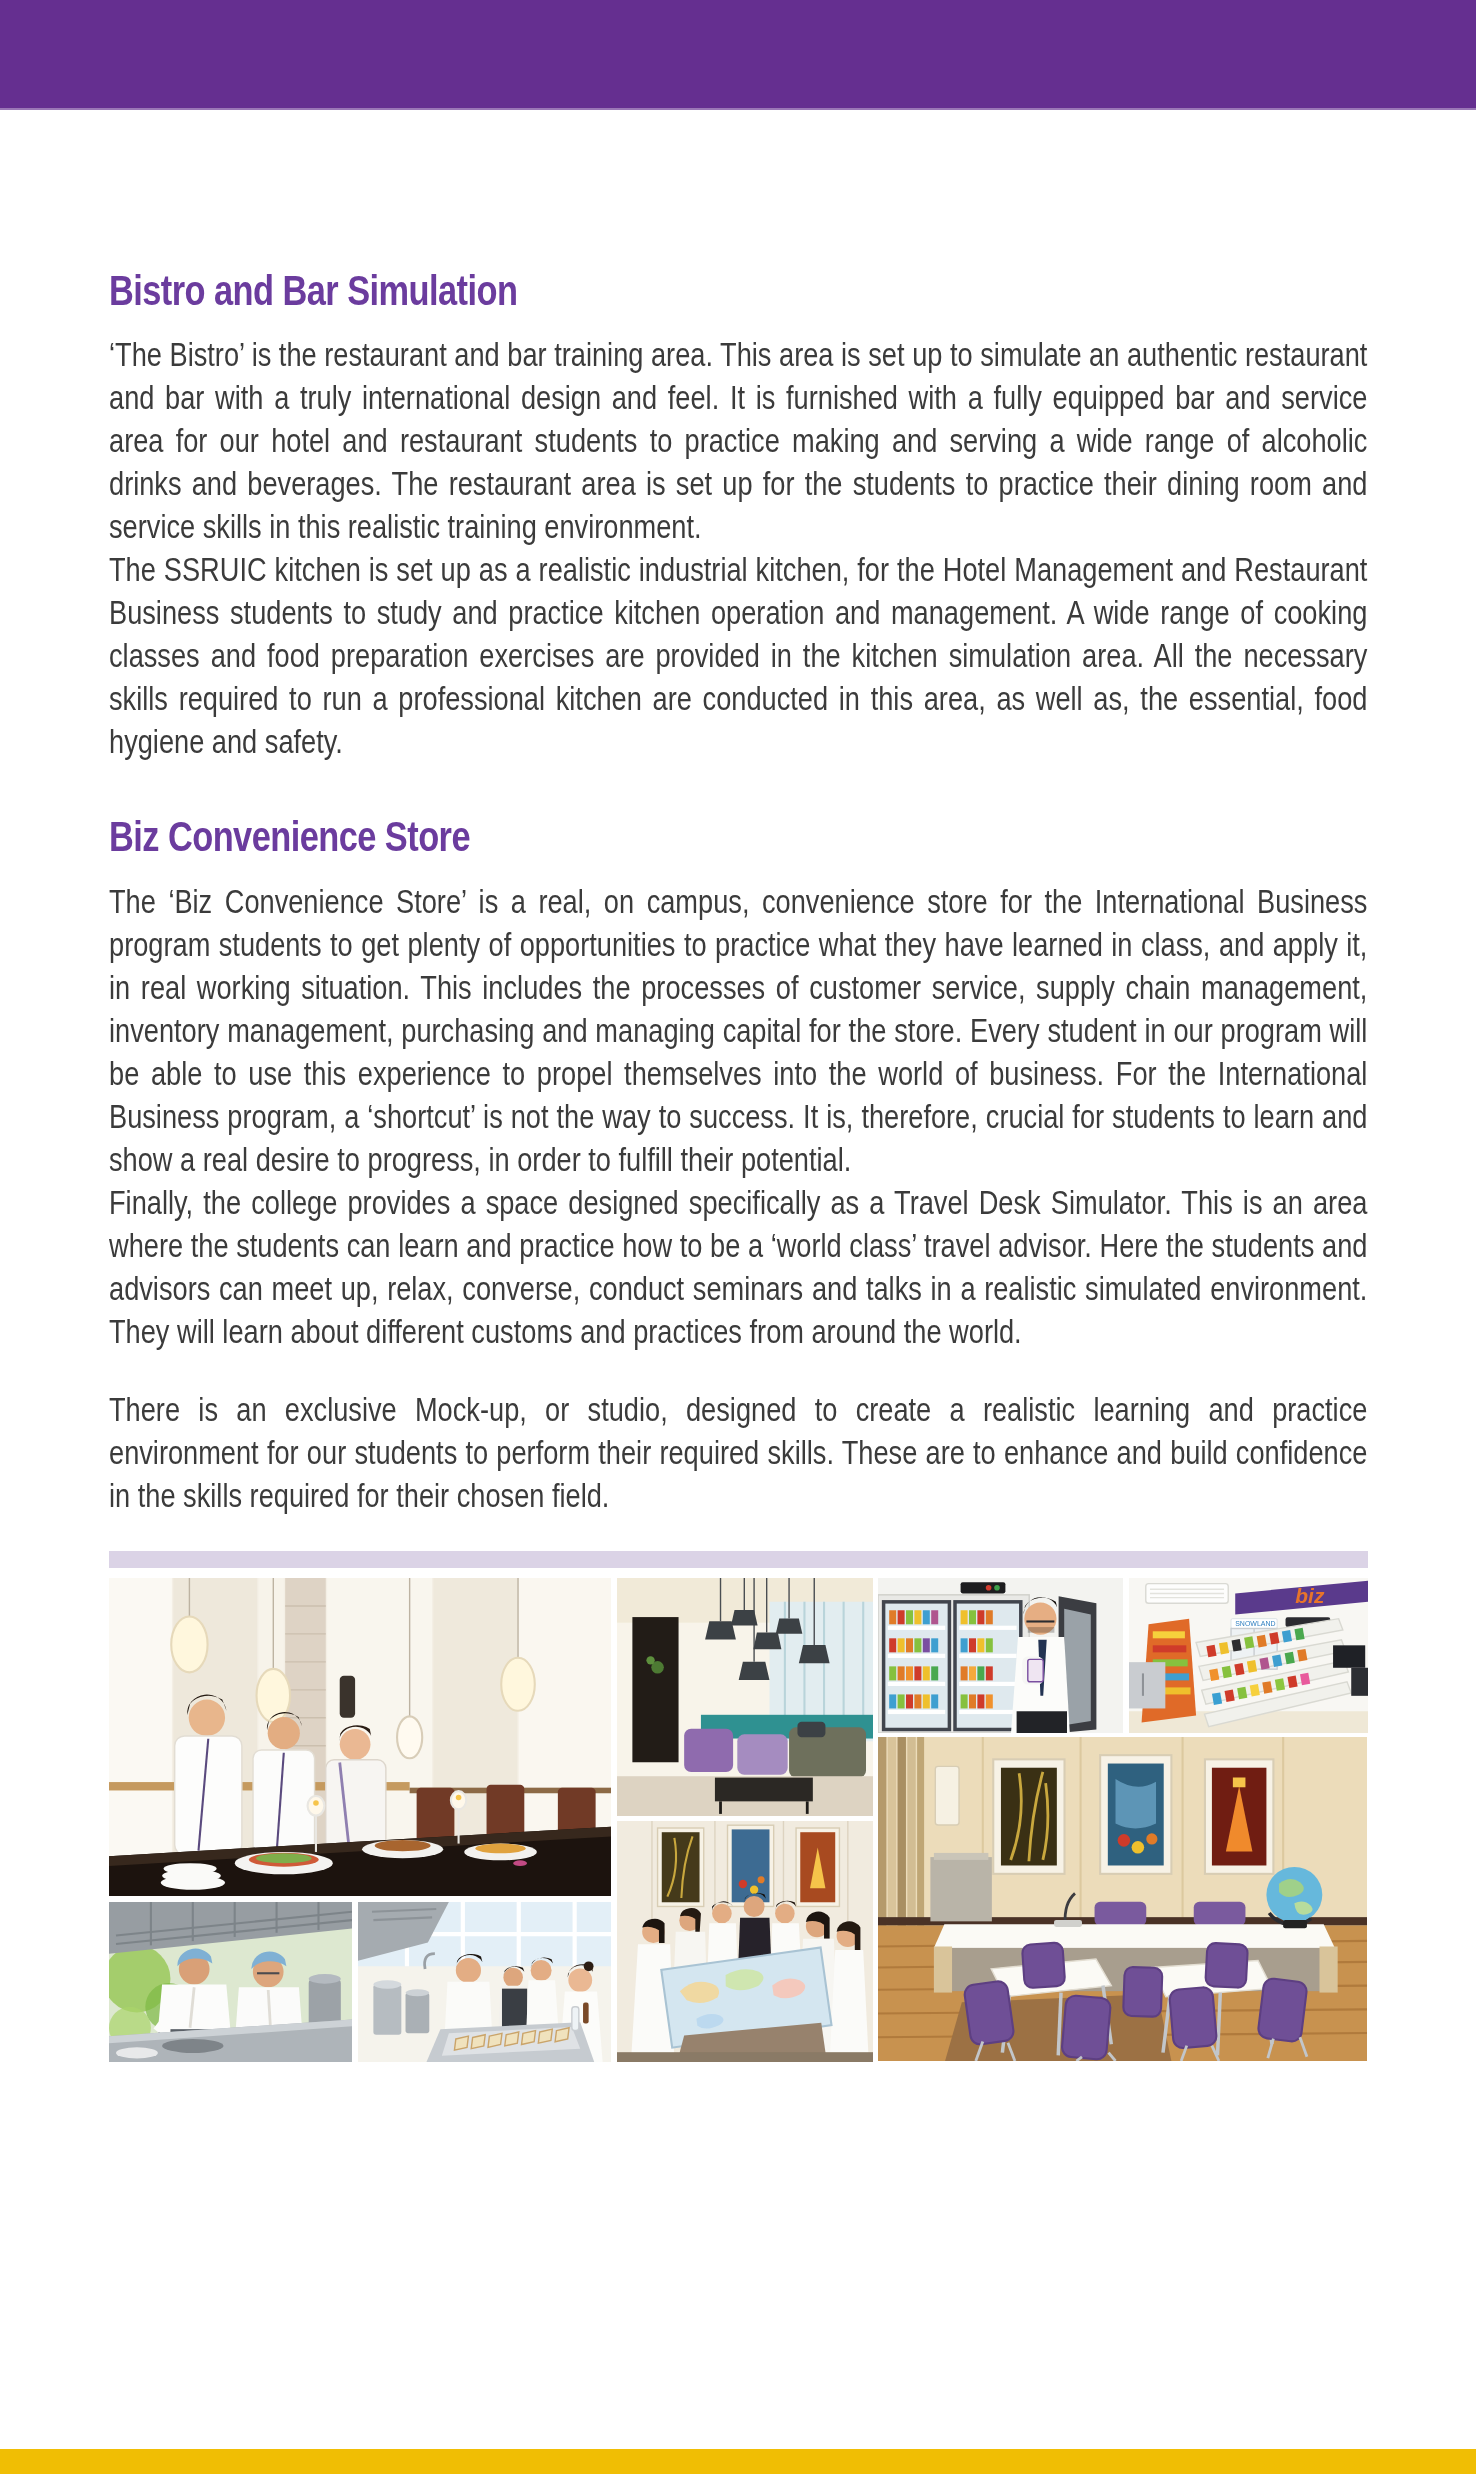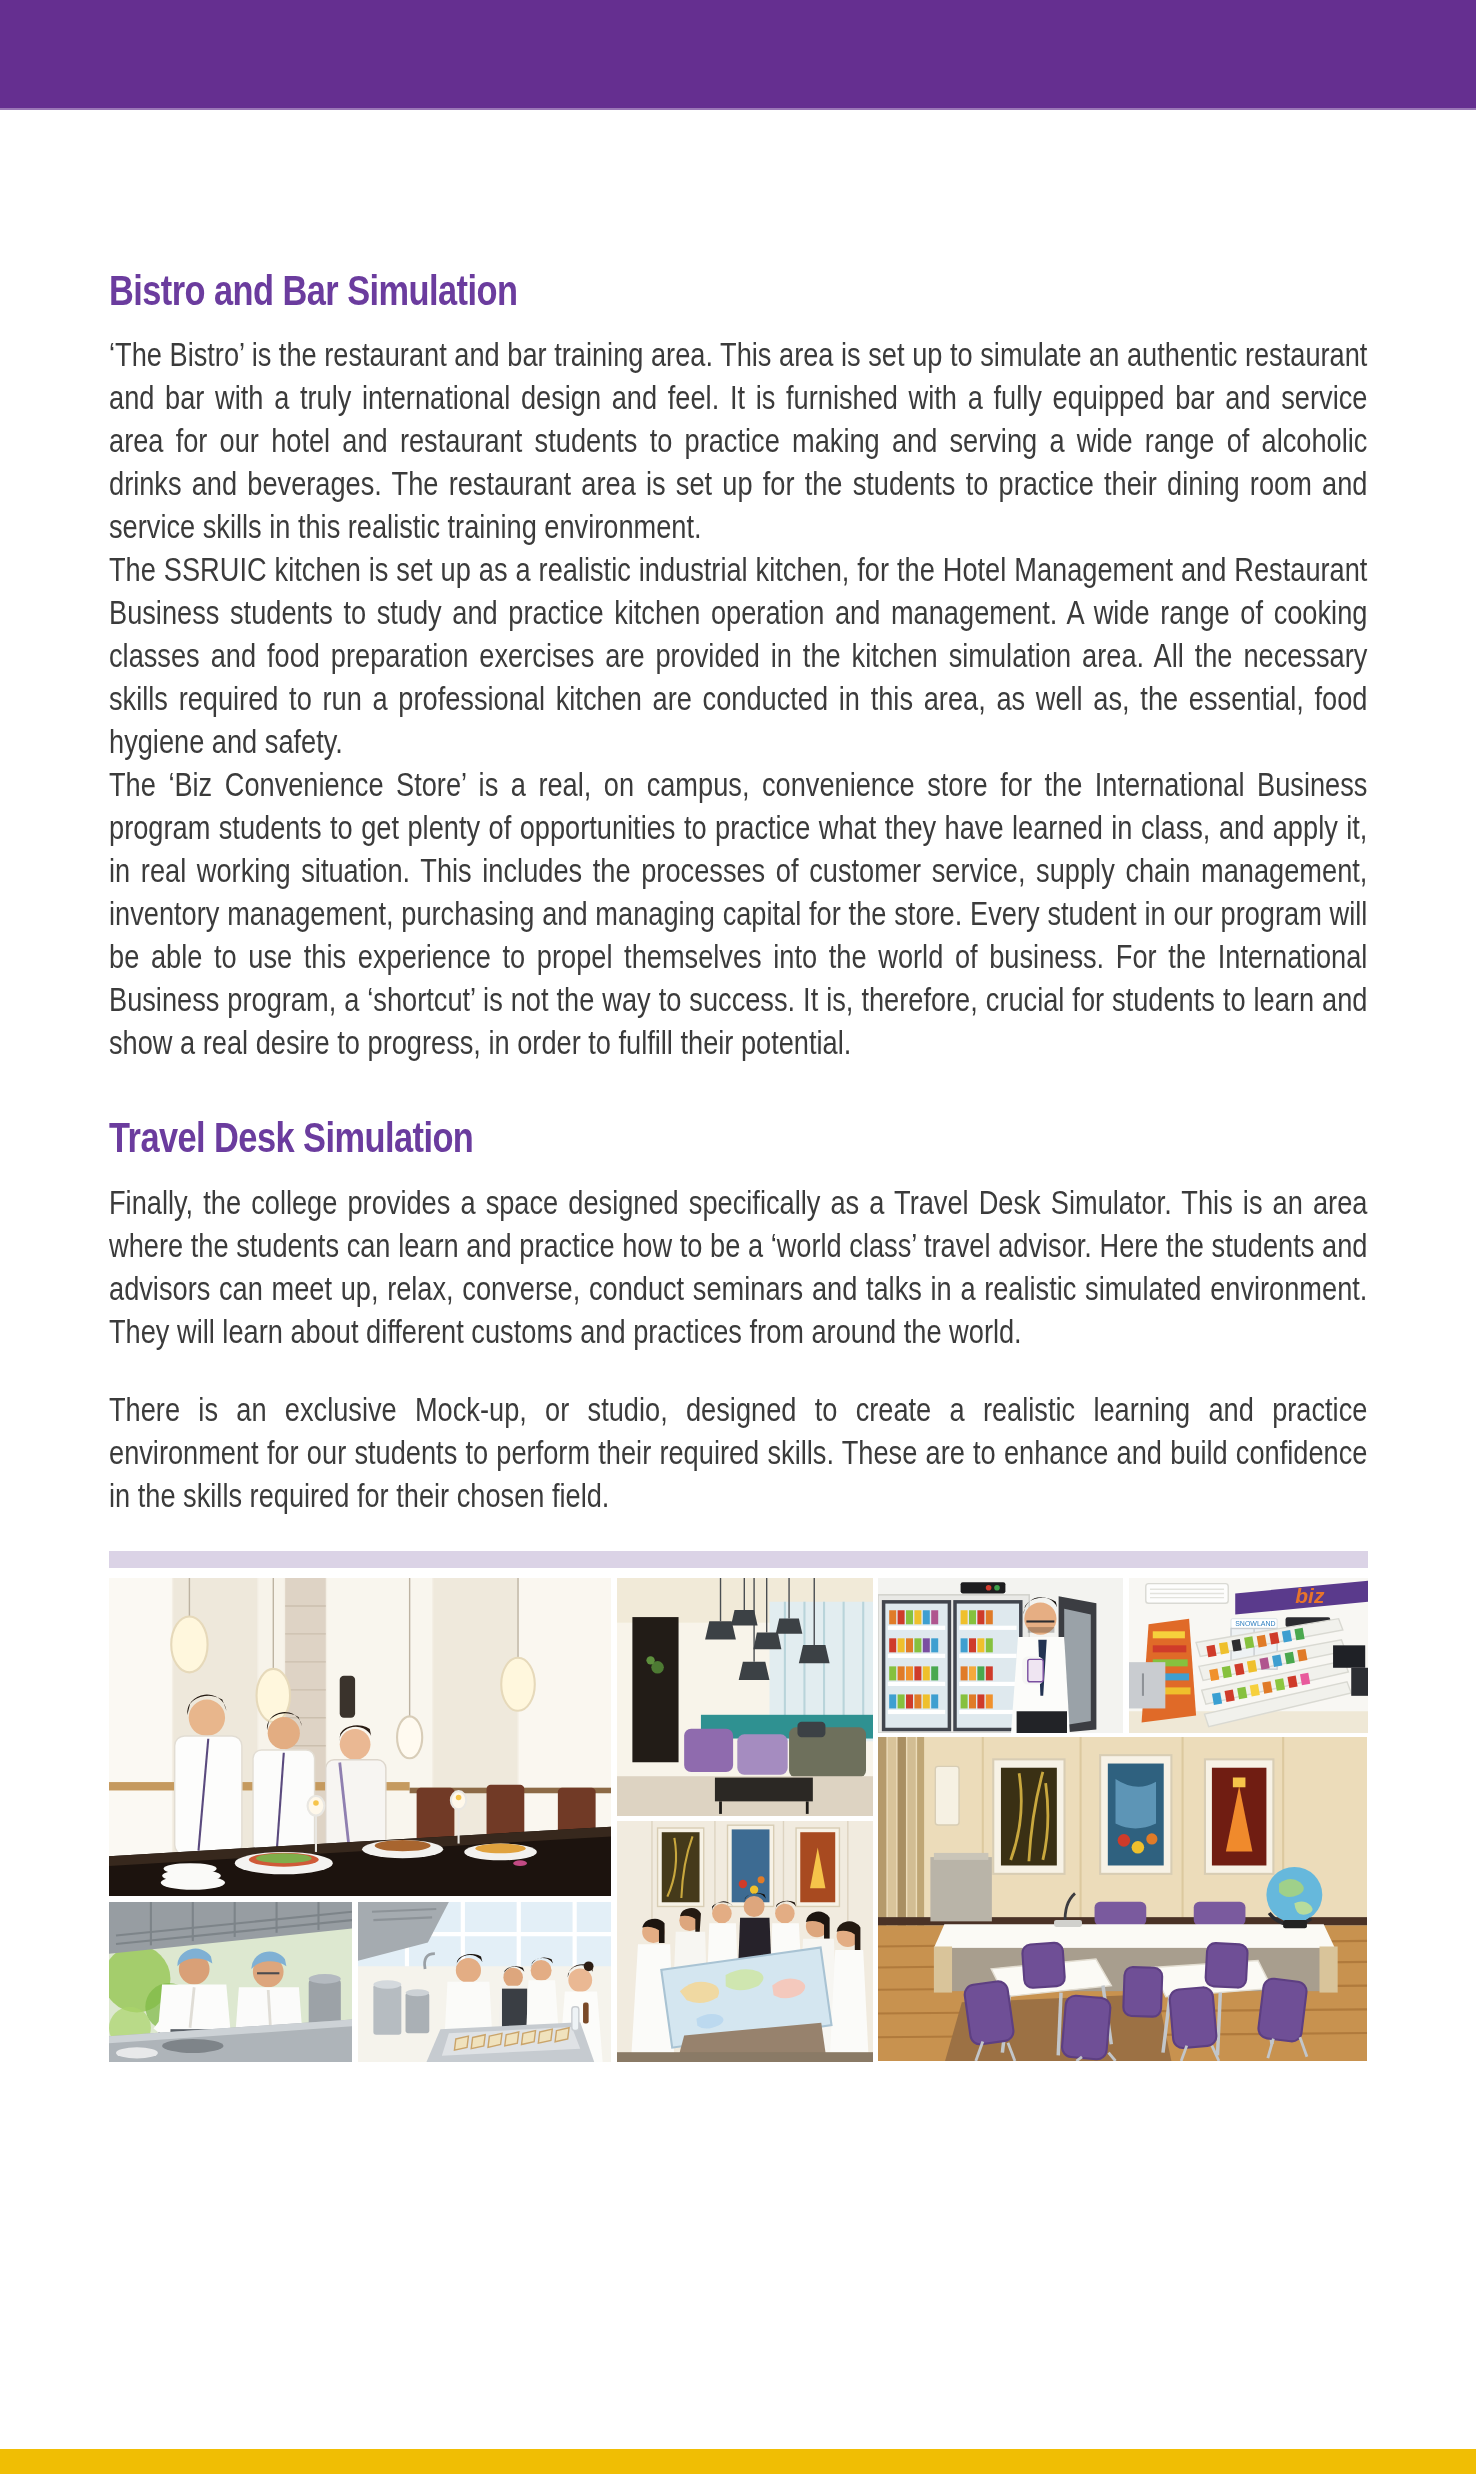--- a/index.html
+++ b/index.html
@@ -39,23 +39,23 @@
 
 <div class="top-bar" style="background:#652F90;"></div>
 
 <div class="content">
 
   <h2 class="section-heading first" style="color:#6B3C9E;"><span class="squeeze">Bistro and Bar Simulation</span></h2>
   <p class="body-para">‘The Bistro’ is the restaurant and bar training area. This area is set up to simulate an authentic restaurant and bar with a truly international design and feel. It is furnished with a fully equipped bar and service area for our hotel and restaurant students to practice making and serving a wide range of alcoholic drinks and beverages. The restaurant area is set up for the students to practice their dining room and service skills in this realistic training environment.</p>
 
   <p class="body-para">The SSRUIC kitchen is set up as a realistic industrial kitchen, for the Hotel Management and Restaurant Business students to study and practice kitchen operation and management.  A wide range of cooking classes and food preparation exercises are provided in the kitchen simulation area. All the necessary skills required to run a professional kitchen are conducted in this area, as well as, the essential, food hygiene and safety.</p>
 
+  <h2 class="section-heading" style="color:#6B3C9E;"><span class="squeeze">Biz Convenience Store</span></h2>
   <p class="body-para">The ‘Biz Convenience Store’ is a real, on campus, convenience store for the International Business program students to get plenty of opportunities to practice what they have learned in class, and apply it, in real working situation.  This includes the processes of customer service, supply chain management, inventory management, purchasing and managing capital for the store. Every student in our program will be able to use this experience to propel themselves into the world of business. For the International Business program, a ‘shortcut’ is not the way to success. It is, therefore, crucial for students to learn and show a real desire to progress, in order to fulfill their potential.</p>
 
-  <h2 class="section-heading" style="color:#6B3C9E;"><span class="squeeze">Travel Desk Simulation</span></h2>
   <p class="body-para">Finally, the college provides a space designed specifically as a Travel Desk Simulator. This is an area where the students can learn and practice how to be a ‘world class’ travel advisor. Here the students and advisors can meet up, relax, converse, conduct seminars and talks in a realistic simulated environment. They will learn about different customs and practices from around the world.</p>
   <p class="body-para para-break">There is an exclusive Mock-up, or studio, designed to create a realistic learning and practice environment for our students to perform their required skills. These are to enhance and build confidence in the skills required for their chosen field.</p>
 
   <div class="divider" style="background:#DBD3E6;"></div>
 
   <div class="collage">
 
     <div class="photo ph-a">
       <svg viewBox="0 0 718 455" preserveAspectRatio="none">
         <rect width="718" height="455" fill="#f4efe5"></rect>

